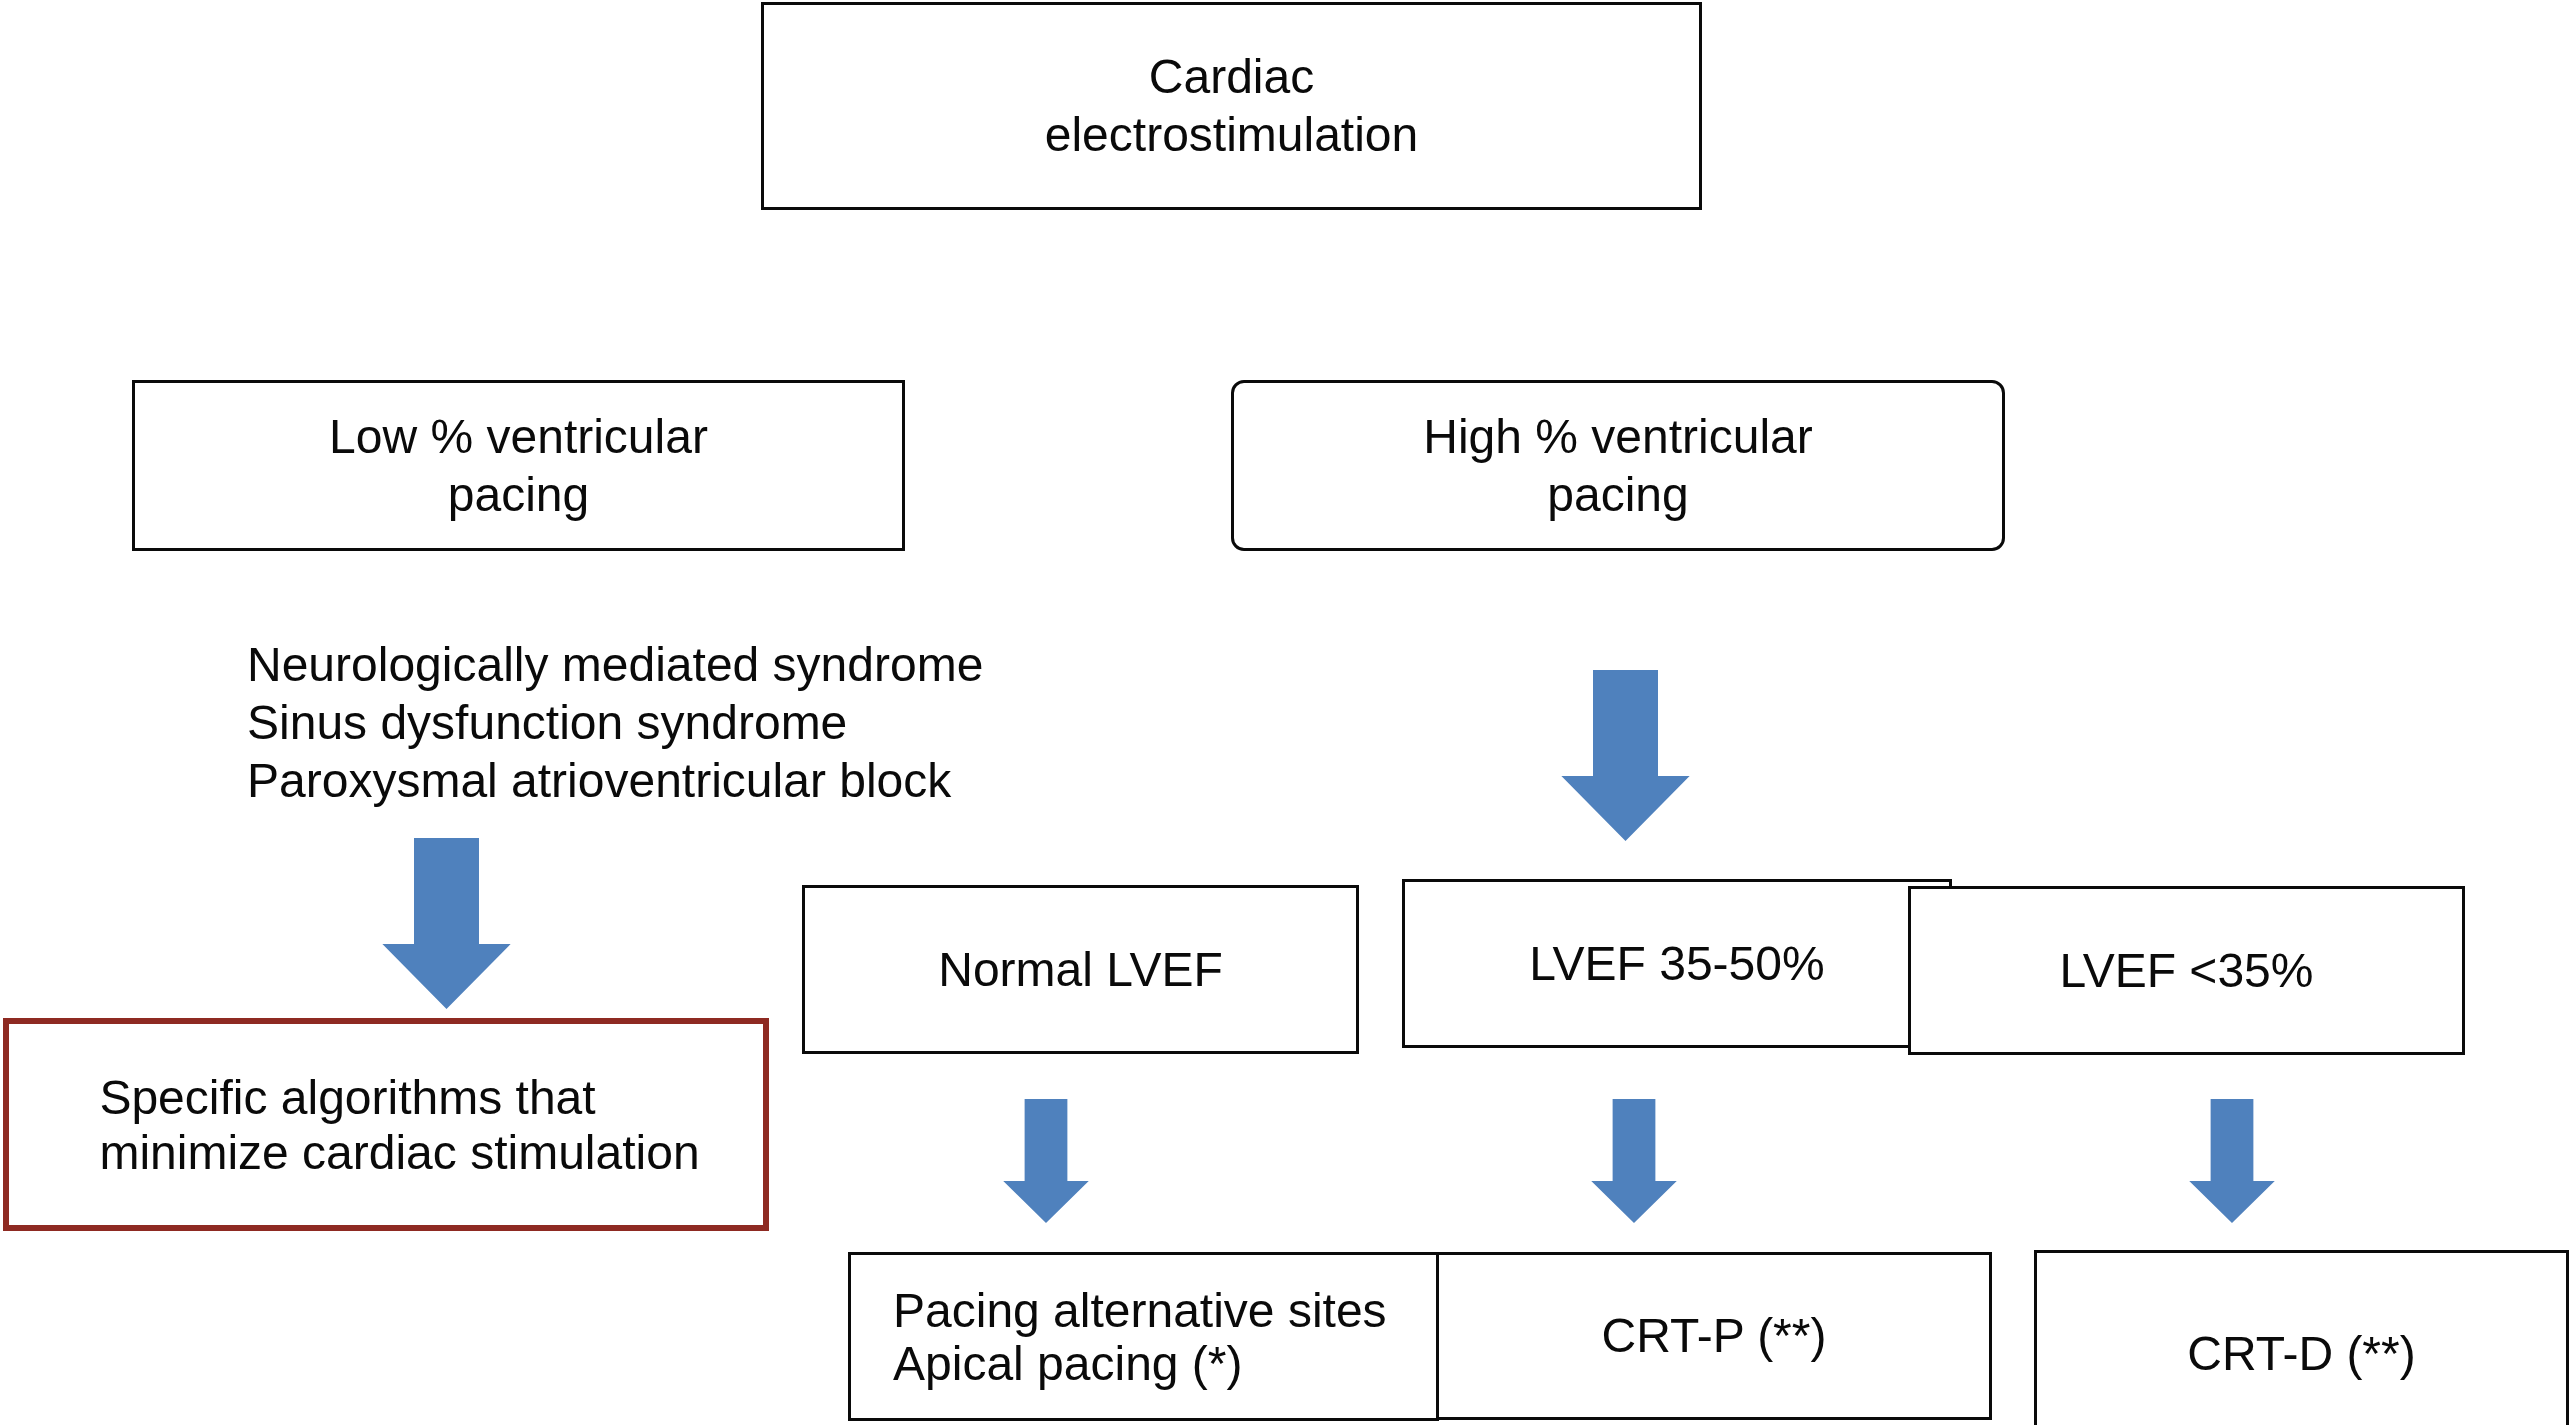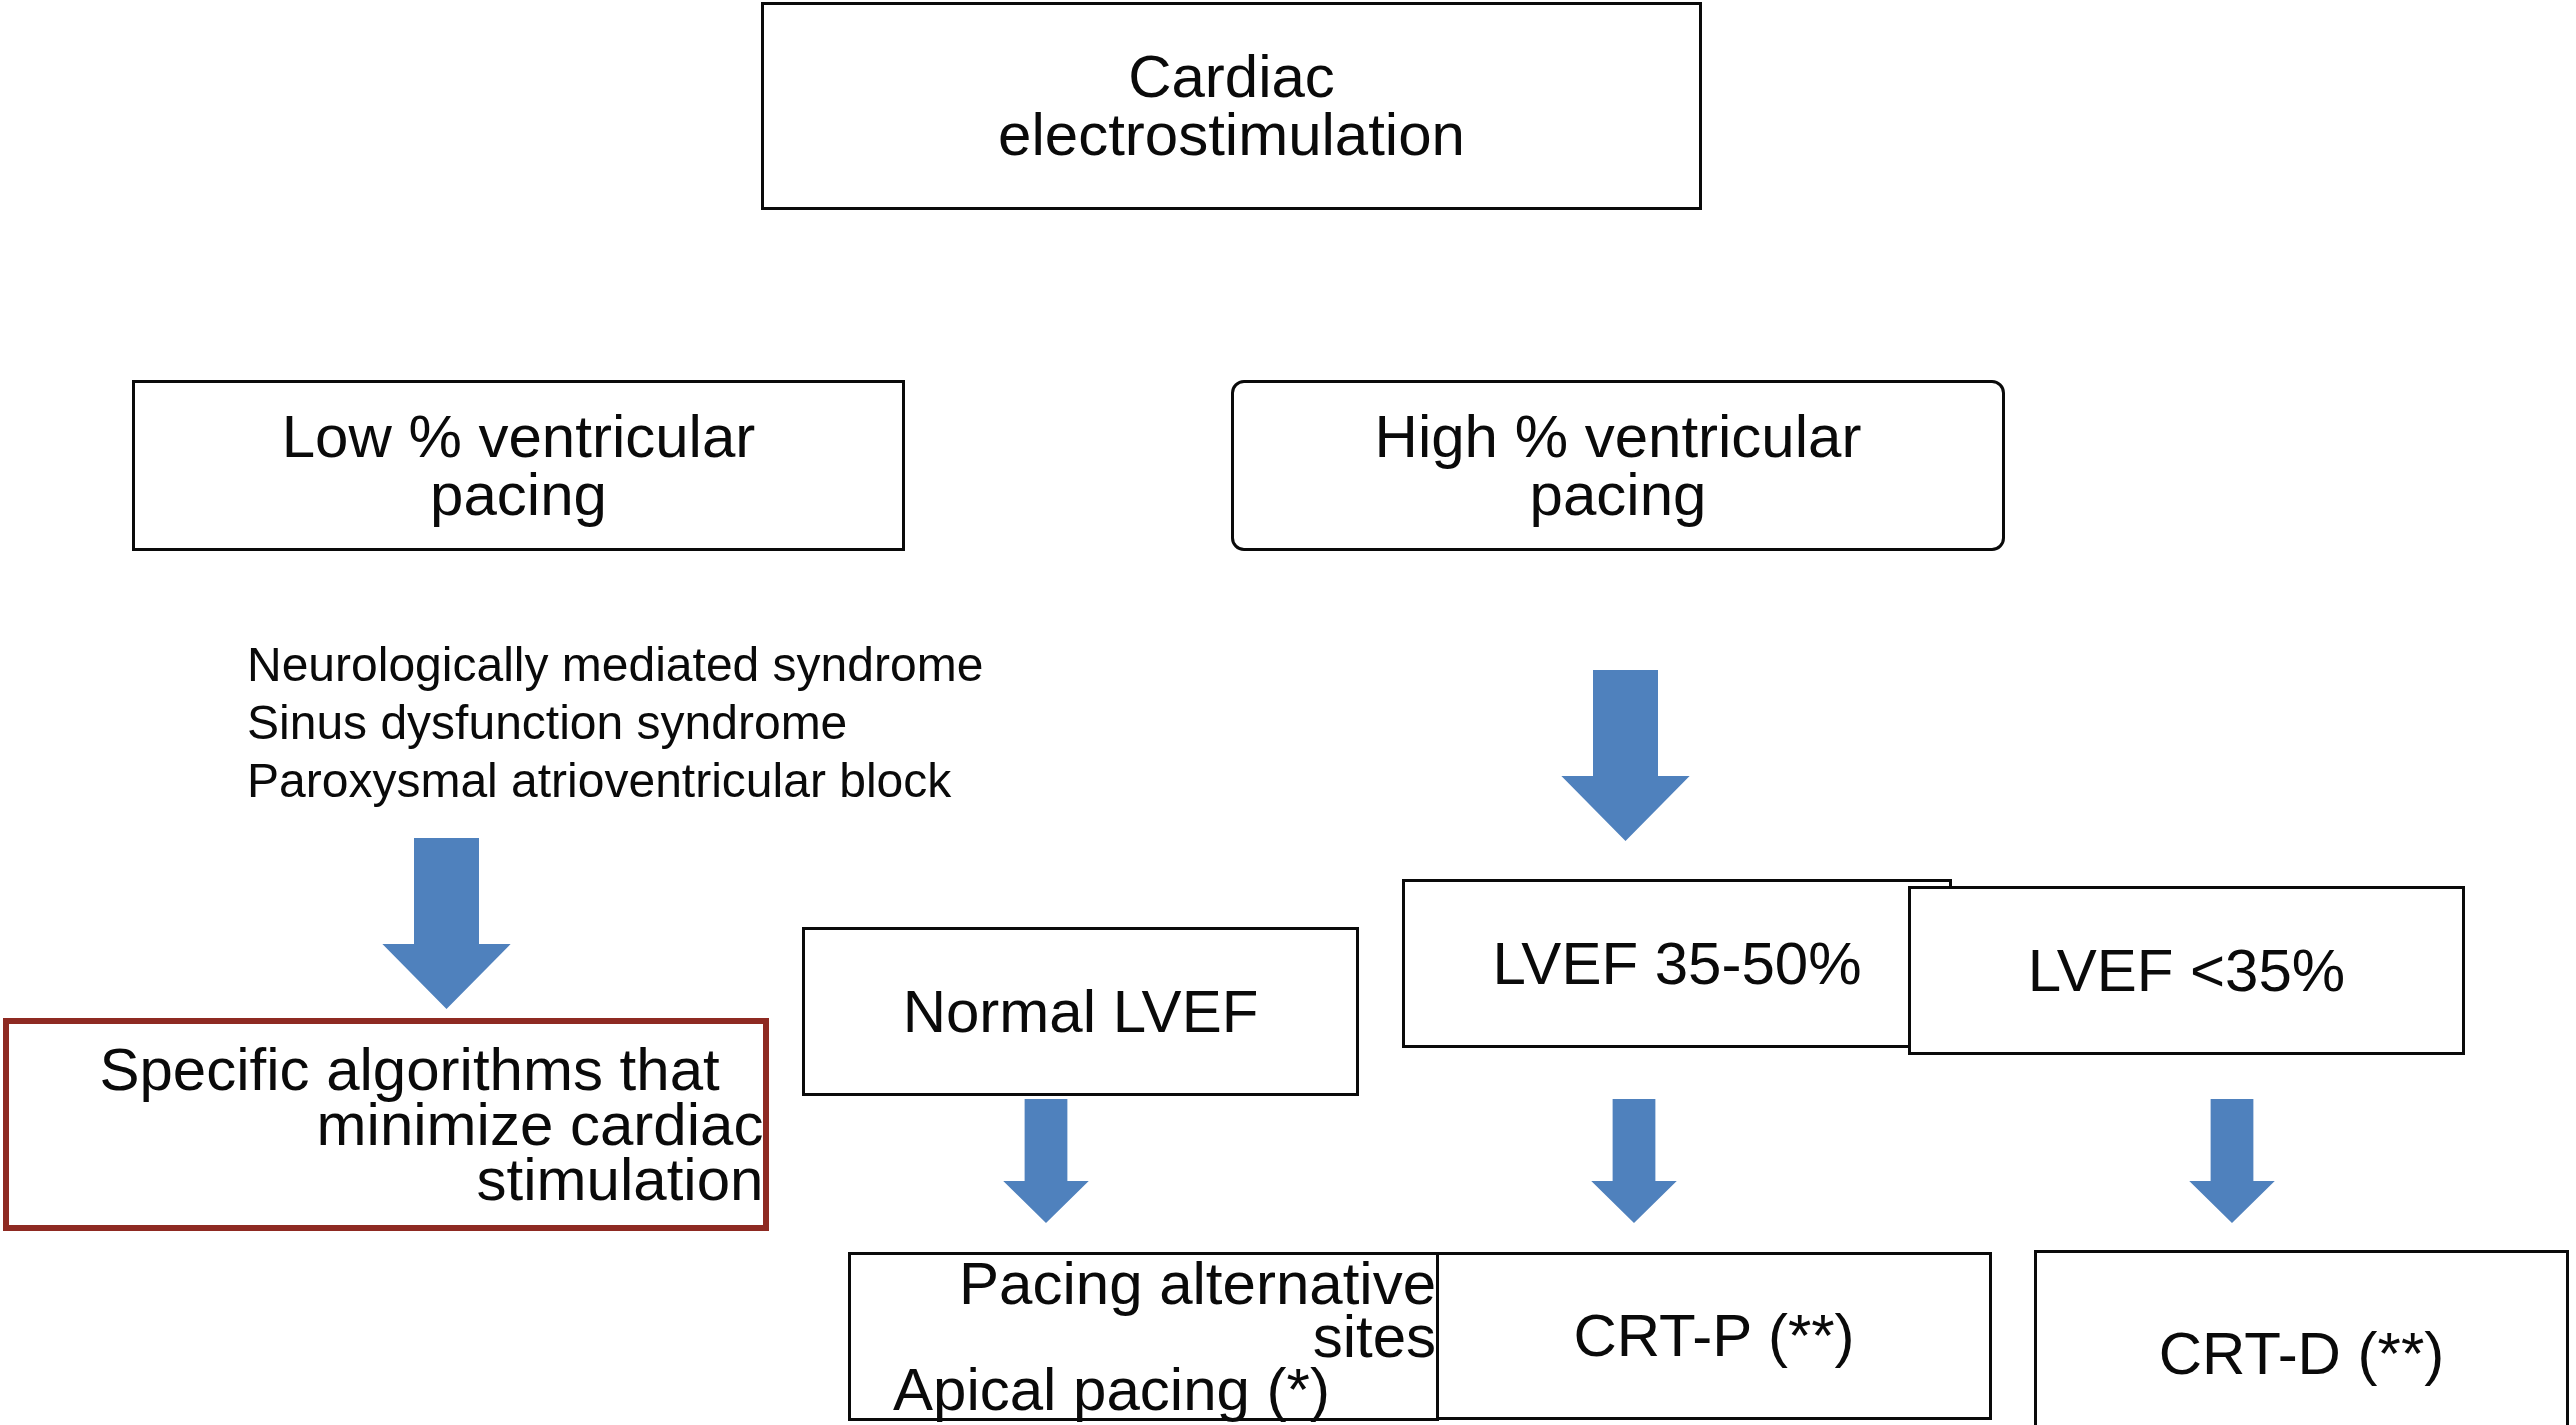--- a/index.html
+++ b/index.html
@@ -19,21 +19,21 @@
   .box {
     position: absolute;
     box-sizing: border-box;
     border: 3.4px solid var(--border-black, #0a0a0a);
     background: #ffffff;
     display: flex;
     flex-direction: column;
     align-items: center;
     justify-content: center;
     text-align: center;
-    font-size: 60px;
+    font-size: 48px;
     line-height: 58px;
   }
   .box.left-align {
     align-items: flex-start;
     text-align: right;
   }
   .box.highlight {
     border: 6px solid var(--highlight-red, #8e2a22);
   }
   .textblock {
@@ -51,21 +51,21 @@
   .line { display: block; }
 
   
   #node-root      { left: 761px;  top: 1.7px;    width: 941px; height: 208px; }
   #node-low       { left: 132px;  top: 380px;  width: 773px;  height: 171px; }
   #node-high      { left: 1231px; top: 380px;  width: 774px;  height: 171px; border-radius: 13px; }
   #indications    { left: 247px;  top: 636px; }
   #arrow-low      { left: 382px;  top: 838px; }
   #arrow-high     { left: 1561px; top: 670px; }
   #node-algorithms{ left: 3.4px;    top: 1018px; width: 766px;  height: 213px; padding-left: 90px; line-height: 55px; }
-  #node-lvef-normal { left: 802px;  top: 927px; width: 557px; height: 169px; }
+  #node-lvef-normal { left: 802px;  top: 885px; width: 557px; height: 169px; }
   #node-lvef-mid    { left: 1402px; top: 879px; width: 550px; height: 169px; }
   #node-lvef-low    { left: 1908px; top: 879px; width: 557px; height: 169px; margin-top: 7px; }
   #arrow-normal   { left: 1003px; top: 1099px; }
   #arrow-mid      { left: 1591px; top: 1099px; }
   #arrow-lowlvef  { left: 2189px; top: 1099px; }
   #node-pacing    { left: 848px;  top: 1252px; width: 591px;  height: 169px; padding-left: 42px; line-height: 53px; }
   #node-crtp      { left: 1436px; top: 1252px; width: 556px;  height: 168px; }
   #node-crtd      { left: 2034px; top: 1250px; width: 535px;  height: 208px; }
 </style>
 </head>

